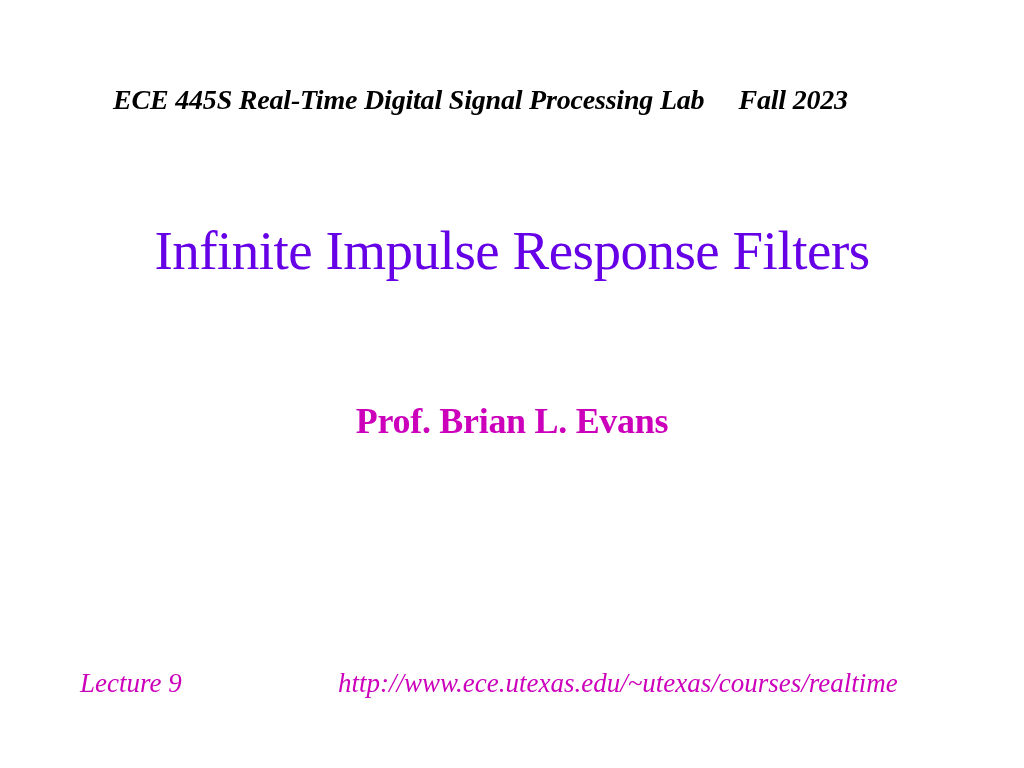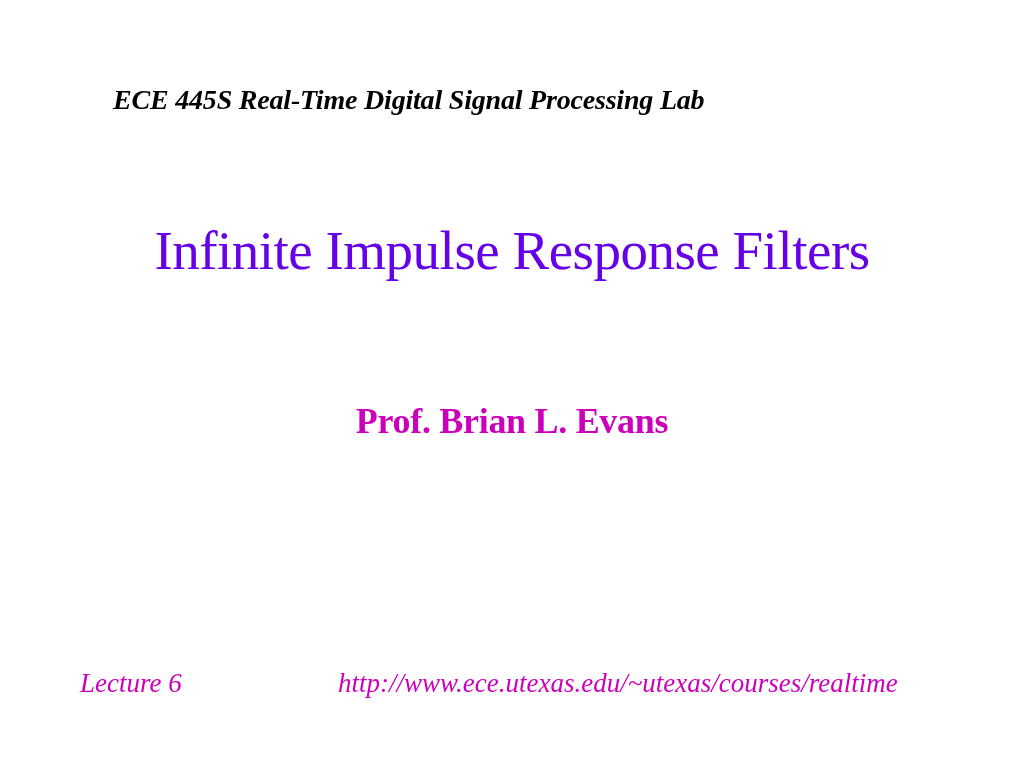--- a/index.html
+++ b/index.html
@@ -112,26 +112,27 @@
   }
 </style>
 </head>
 <body>
 
 <div id="slide">
 
   <div class="header-row">
     <span class="header-text">ECE 445S Real-Time Digital Signal Processing Lab</span>
     <span class="header-gap"></span>
+    <span class="header-term">Fall 2023</span>
   </div>
 
   <div class="slide-title">Infinite Impulse Response Filters</div>
 
   <div class="author-block">
     <div class="author-line">Prof. Brian L. Evans</div>
   </div>
 
   <div class="footer">
-    <span class="footer-lecture">Lecture 6</span>
+    <span class="footer-lecture">Lecture 9</span>
     <span class="footer-url">http://www.ece.utexas.edu/~utexas/courses/realtime</span>
   </div>
 
 </div>
 
 </body></html>

